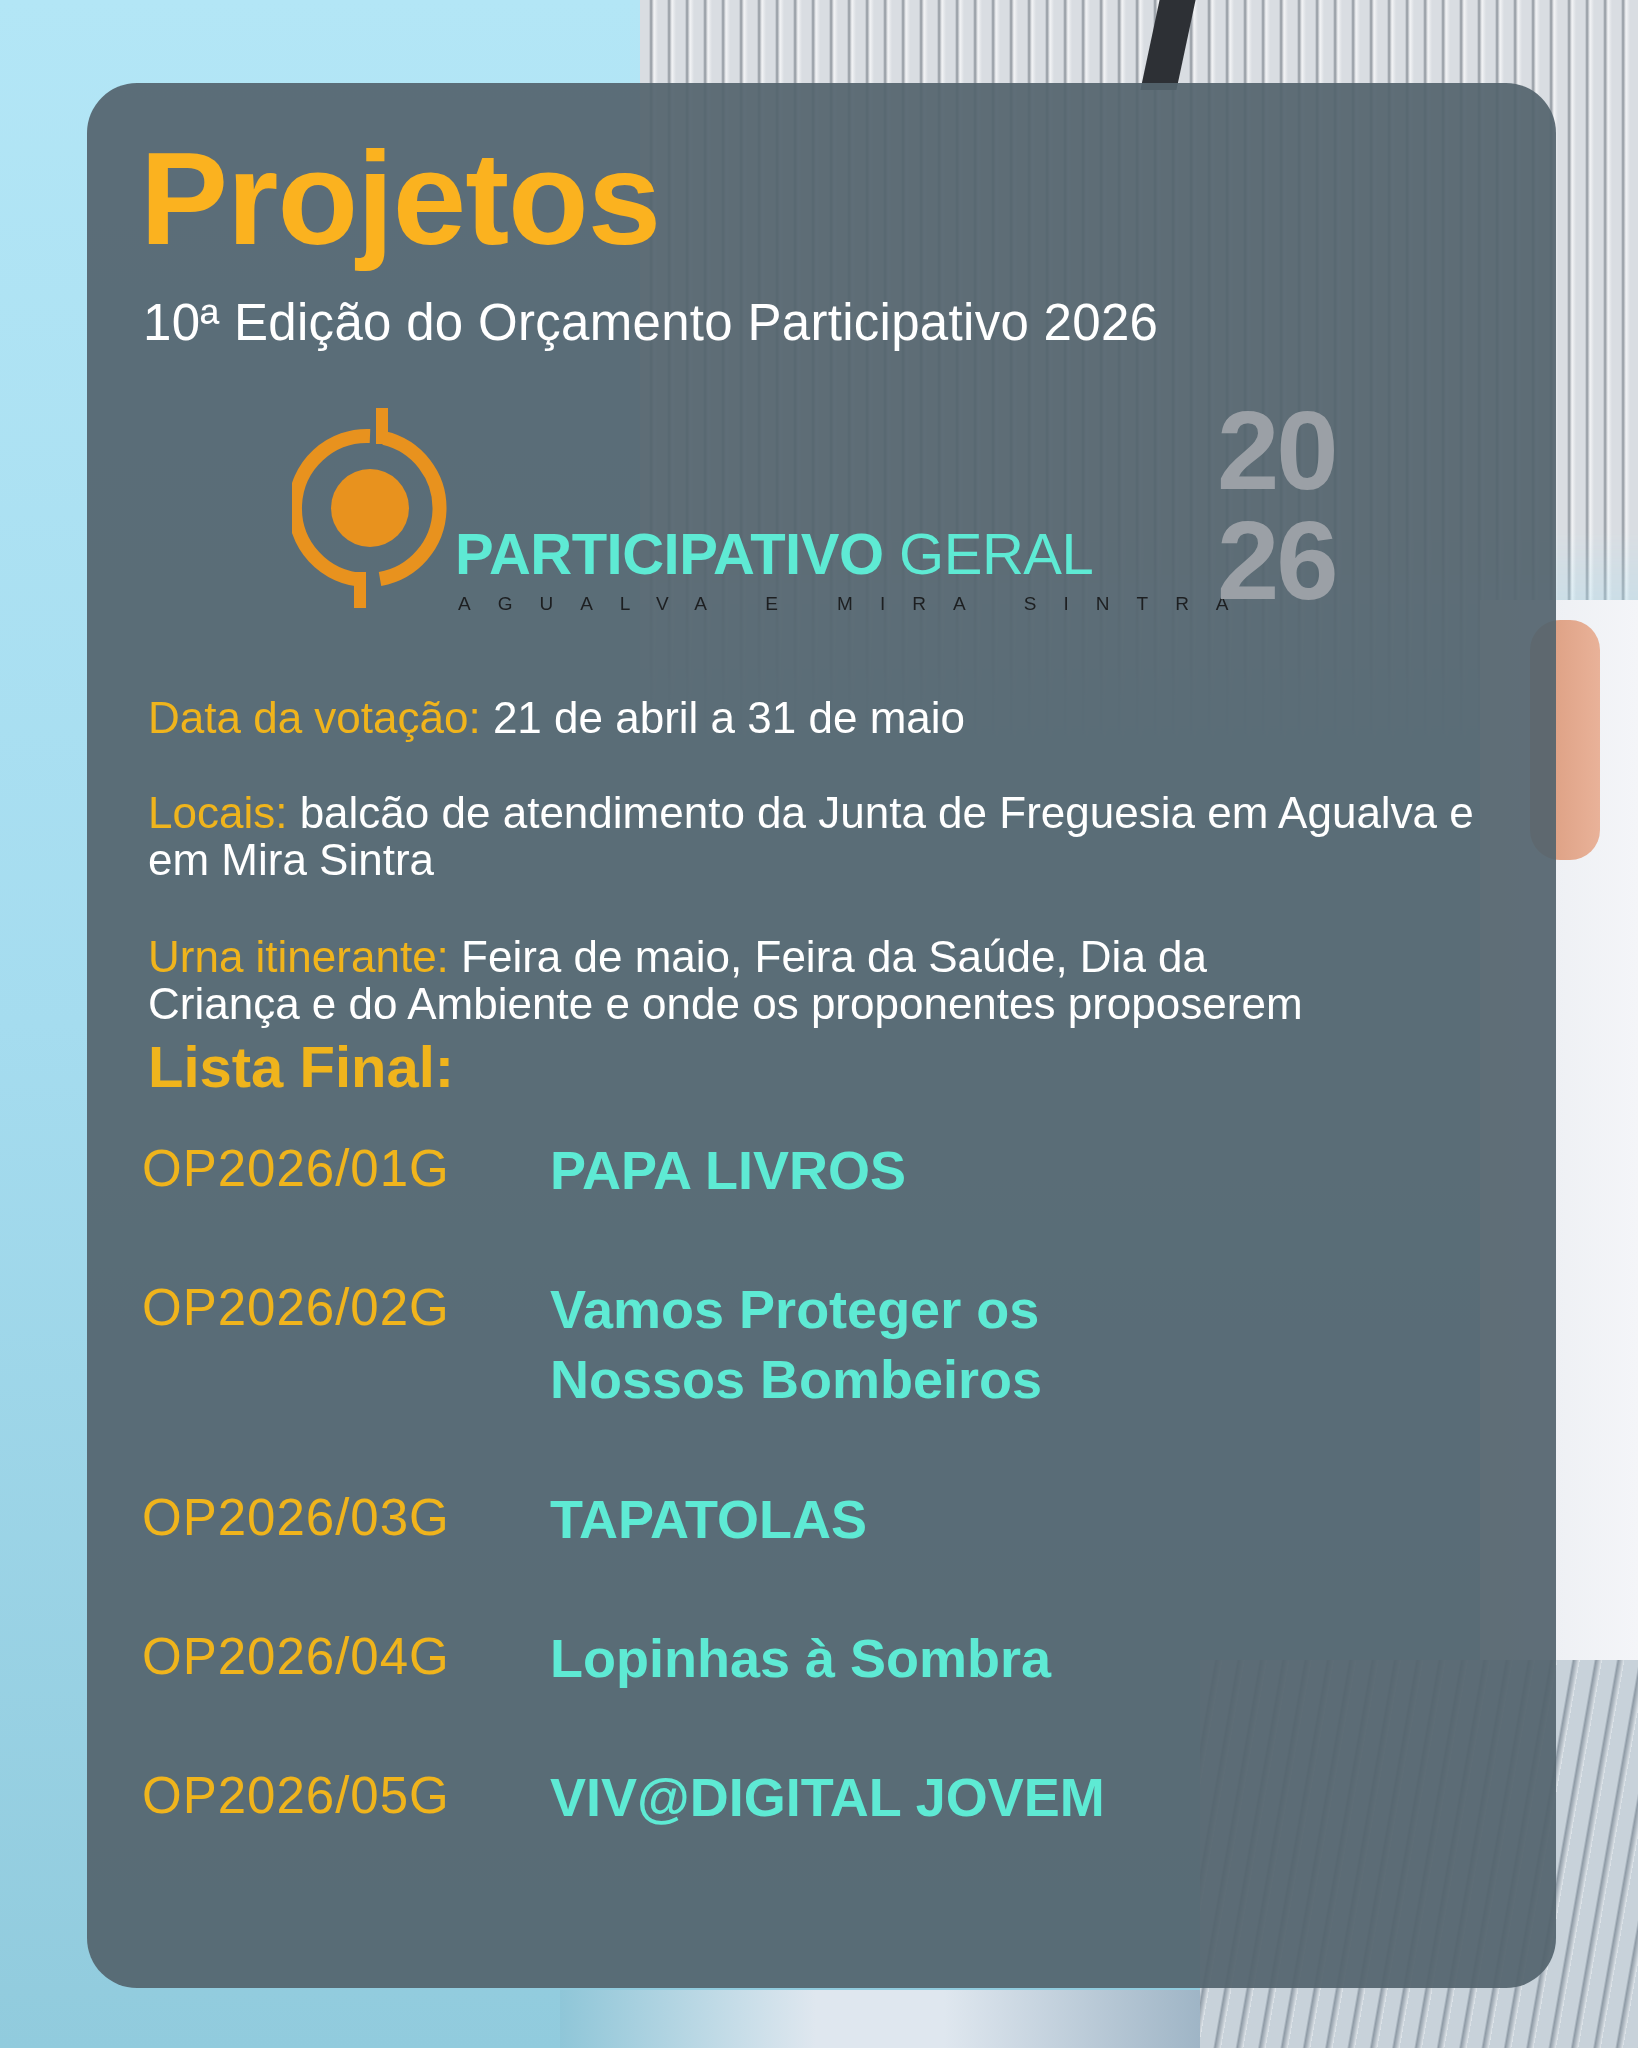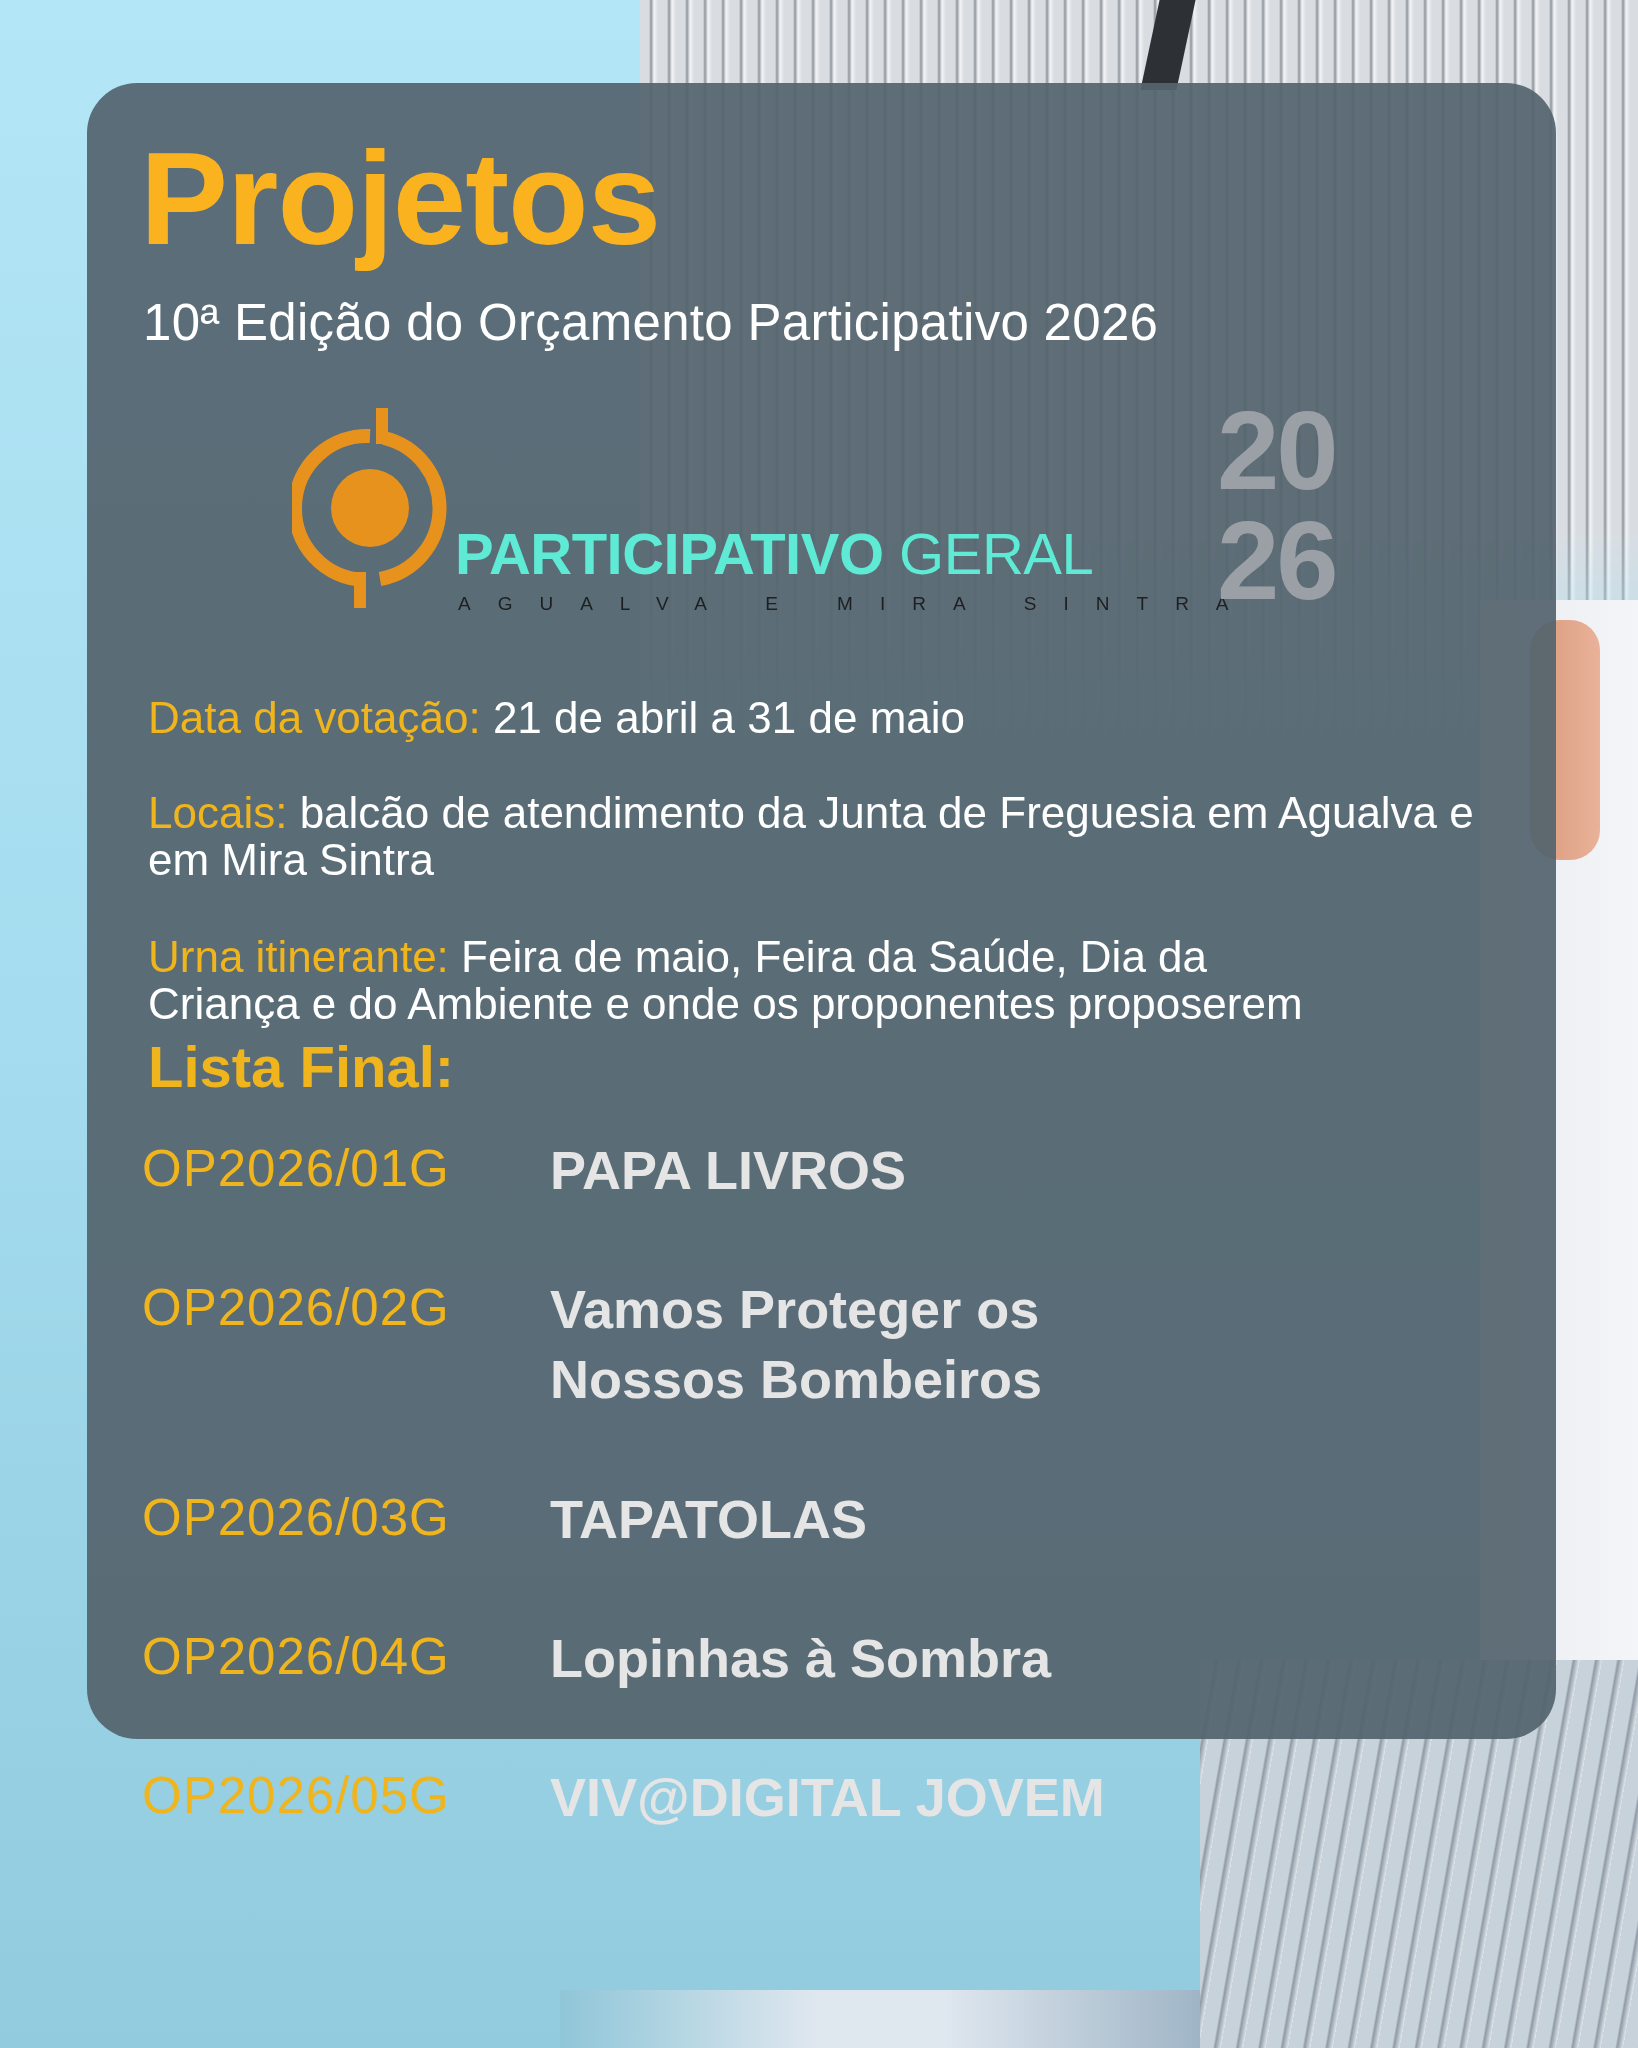--- a/index.html
+++ b/index.html
@@ -37,21 +37,21 @@
     position:absolute; left:1200px; top:1660px; width:438px; height:388px;
     background: repeating-linear-gradient(100deg, #c8d2da 0 14px, #8f9ba6 16px, #dfe5ea 22px);
   }
   .bg-bottom-mid {
     position:absolute; left:560px; top:1990px; width:640px; height:58px;
     background: linear-gradient(90deg,#8fc6d8 0%, #dfe7ef 40%, #dfe7ef 60%, #9fb5c6 100%);
   }
 
   
   .panel {
-    position:absolute; left:87px; top:83px; width:1469px; height:1656px;
+    position:absolute; left:87px; top:83px; width:1469px; height:1905px;
     border-radius:50px;
     background: rgba(84,100,110,0.93);
     box-sizing:border-box;
   }
   .txt { position:absolute; white-space:nowrap; margin:0; }
 
   .title {
     left:53px; top:50px;
     font-size:132px; font-weight:bold; color:#fbb21f; line-height:1;
     letter-spacing:-1px;
@@ -93,21 +93,21 @@
     left:61px; top:955px;
     font-size:58px; font-weight:bold; color:#f0b41c; line-height:1;
   }
   .row { position:absolute; left:55px; width:1350px; }
   .code {
     position:absolute; left:0; top:0;
     font-size:51px; color:#f0b41c; line-height:1; letter-spacing:1px;
   }
   .name {
     position:absolute; left:408px; top:0;
-    font-size:54px; font-weight:bold; color:#e5e5e5; line-height:70px;
+    font-size:54px; font-weight:bold; color:#5eead4; line-height:70px;
     margin-top:-8px; white-space:pre-line; width:600px;
   }
 </style>
 </head>
 <body>
 
 <div class="bg">
   <div class="bg-blue"></div>
   <div class="bg-shirt"></div>
   <div class="bg-tie"></div>

